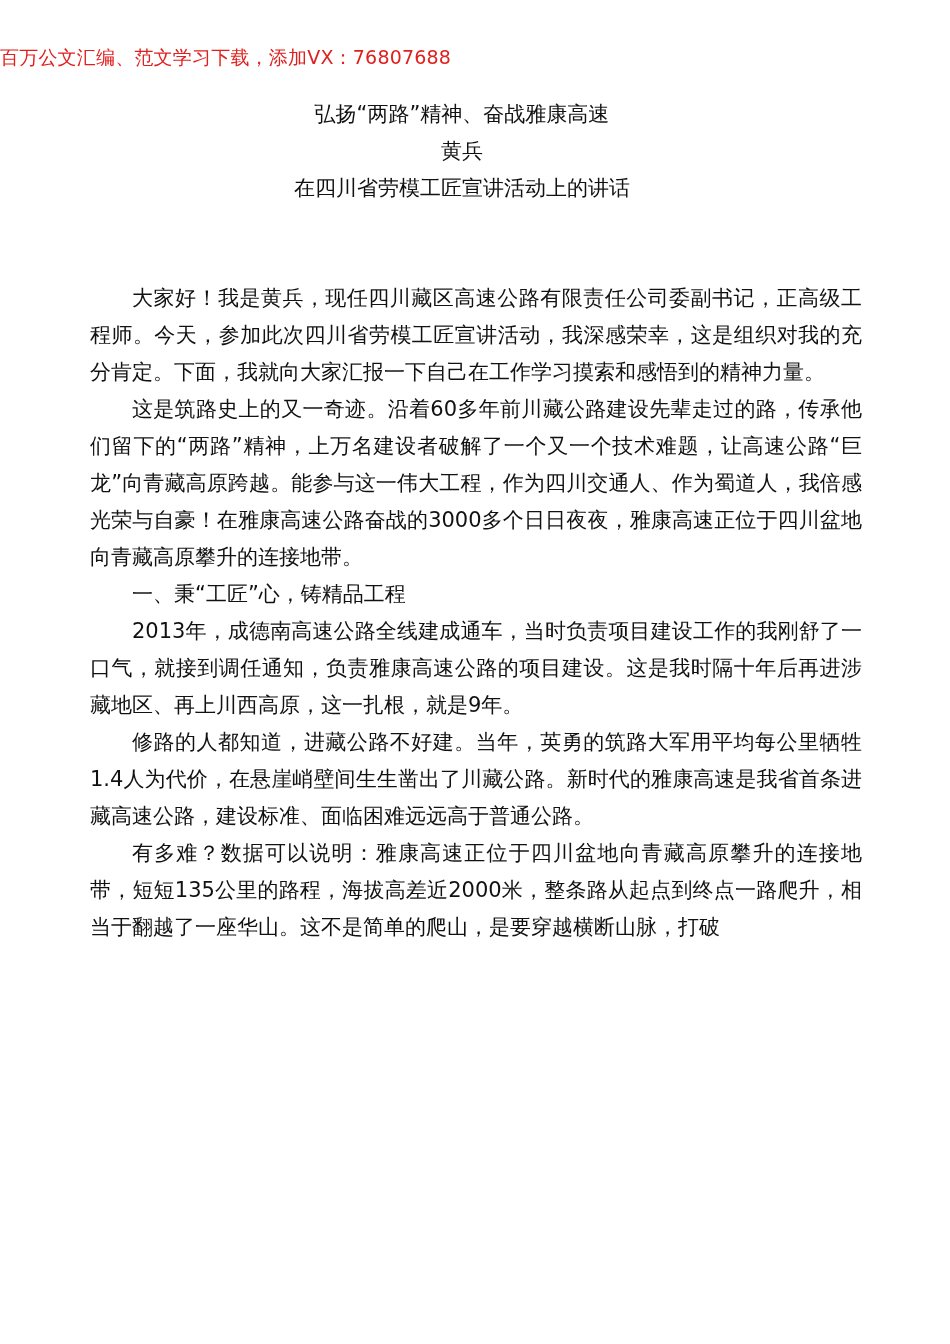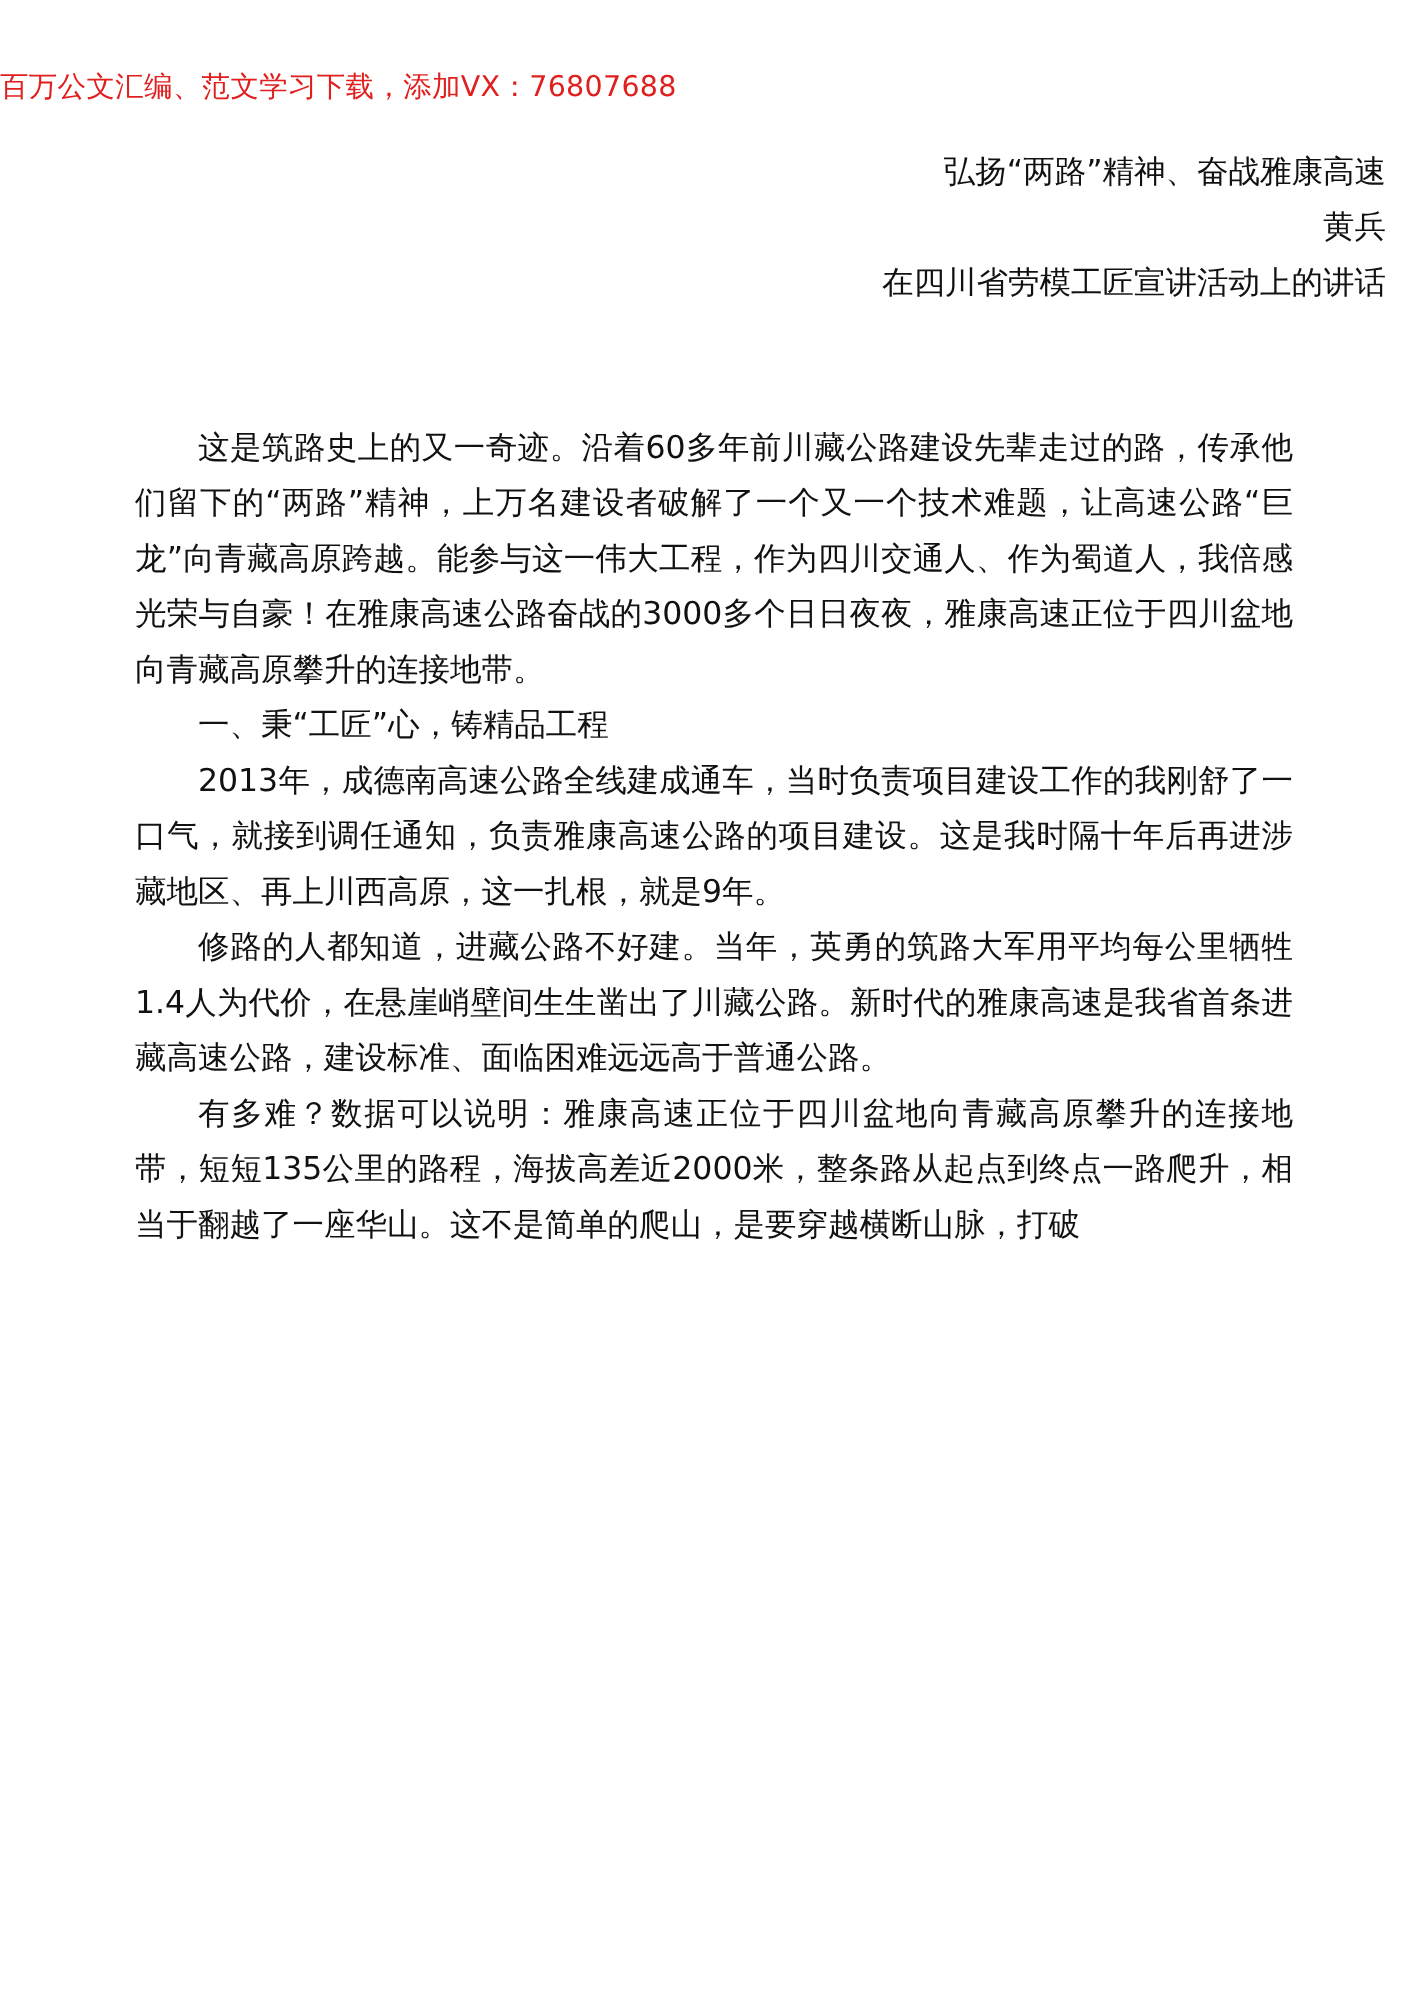--- a/index.html
+++ b/index.html
@@ -1,40 +1,41 @@
 <!DOCTYPE html>
 <html><head>
 <meta charset="utf-8">
 <style>
   html, body { margin:0; padding:0; background:#ffffff; }
   body { width:950px; height:1344px; position:relative; overflow:hidden;
          font-family:"DejaVu Sans","Liberation Sans",sans-serif; color:#111; }
   .header-ad { position:absolute; top:45px; left:0; width:950px; text-align:left;
                font-size:19px; color:#e0201f; letter-spacing:0.2px; }
-  .title-block { position:absolute; top:96px; left:0; width:924px; text-align:right;
+  .title-block { position:absolute; top:96px; left:0; width:924px; text-align:center;
                  font-size:21px; line-height:37px; color:#111; }
   .body-text { position:absolute; top:280px; left:90px; width:772px;
                font-size:21px; line-height:37px; text-align:justify; }
   .body-text p { margin:0; text-indent:2em; }
   .footer { position:absolute; top:1349px; left:628px; font-size:20px; color:#111;
             font-family:"DejaVu Serif","Liberation Serif",serif; white-space:nowrap; }
   .footer .pg { margin-left:12px; letter-spacing:4px; }
 </style>
 </head>
 <body>
 
 <div class="header-ad">百万公文汇编、范文学习下载，添加VX：76807688</div>
 
 <div class="title-block">
   <div>弘扬“两路”精神、奋战雅康高速</div>
   <div>黄兵</div>
   <div>在四川省劳模工匠宣讲活动上的讲话</div>
 </div>
 
 <div class="body-text">
+  <p>大家好！我是黄兵，现任四川藏区高速公路有限责任公司委副书记，正高级工程师。今天，参加此次四川省劳模工匠宣讲活动，我深感荣幸，这是组织对我的充分肯定。下面，我就向大家汇报一下自己在工作学习摸索和感悟到的精神力量。</p>
   <p>这是筑路史上的又一奇迹。沿着60多年前川藏公路建设先辈走过的路，传承他们留下的“两路”精神，上万名建设者破解了一个又一个技术难题，让高速公路“巨龙”向青藏高原跨越。能参与这一伟大工程，作为四川交通人、作为蜀道人，我倍感光荣与自豪！在雅康高速公路奋战的3000多个日日夜夜，雅康高速正位于四川盆地向青藏高原攀升的连接地带。</p>
   <p>一、秉“工匠”心，铸精品工程</p>
   <p>2013年，成德南高速公路全线建成通车，当时负责项目建设工作的我刚舒了一口气，就接到调任通知，负责雅康高速公路的项目建设。这是我时隔十年后再进涉藏地区、再上川西高原，这一扎根，就是9年。</p>
   <p>修路的人都知道，进藏公路不好建。当年，英勇的筑路大军用平均每公里牺牲1.4人为代价，在悬崖峭壁间生生凿出了川藏公路。新时代的雅康高速是我省首条进藏高速公路，建设标准、面临困难远远高于普通公路。</p>
   <p>有多难？数据可以说明：雅康高速正位于四川盆地向青藏高原攀升的连接地带，短短135公里的路程，海拔高差近2000米，整条路从起点到终点一路爬升，相当于翻越了一座华山。这不是简单的爬山，是要穿越横断山脉，打破</p>
 </div>
 
 <div class="footer">
   <span>★政论文公众号</span><span class="pg">— 1 —</span>
 </div>

